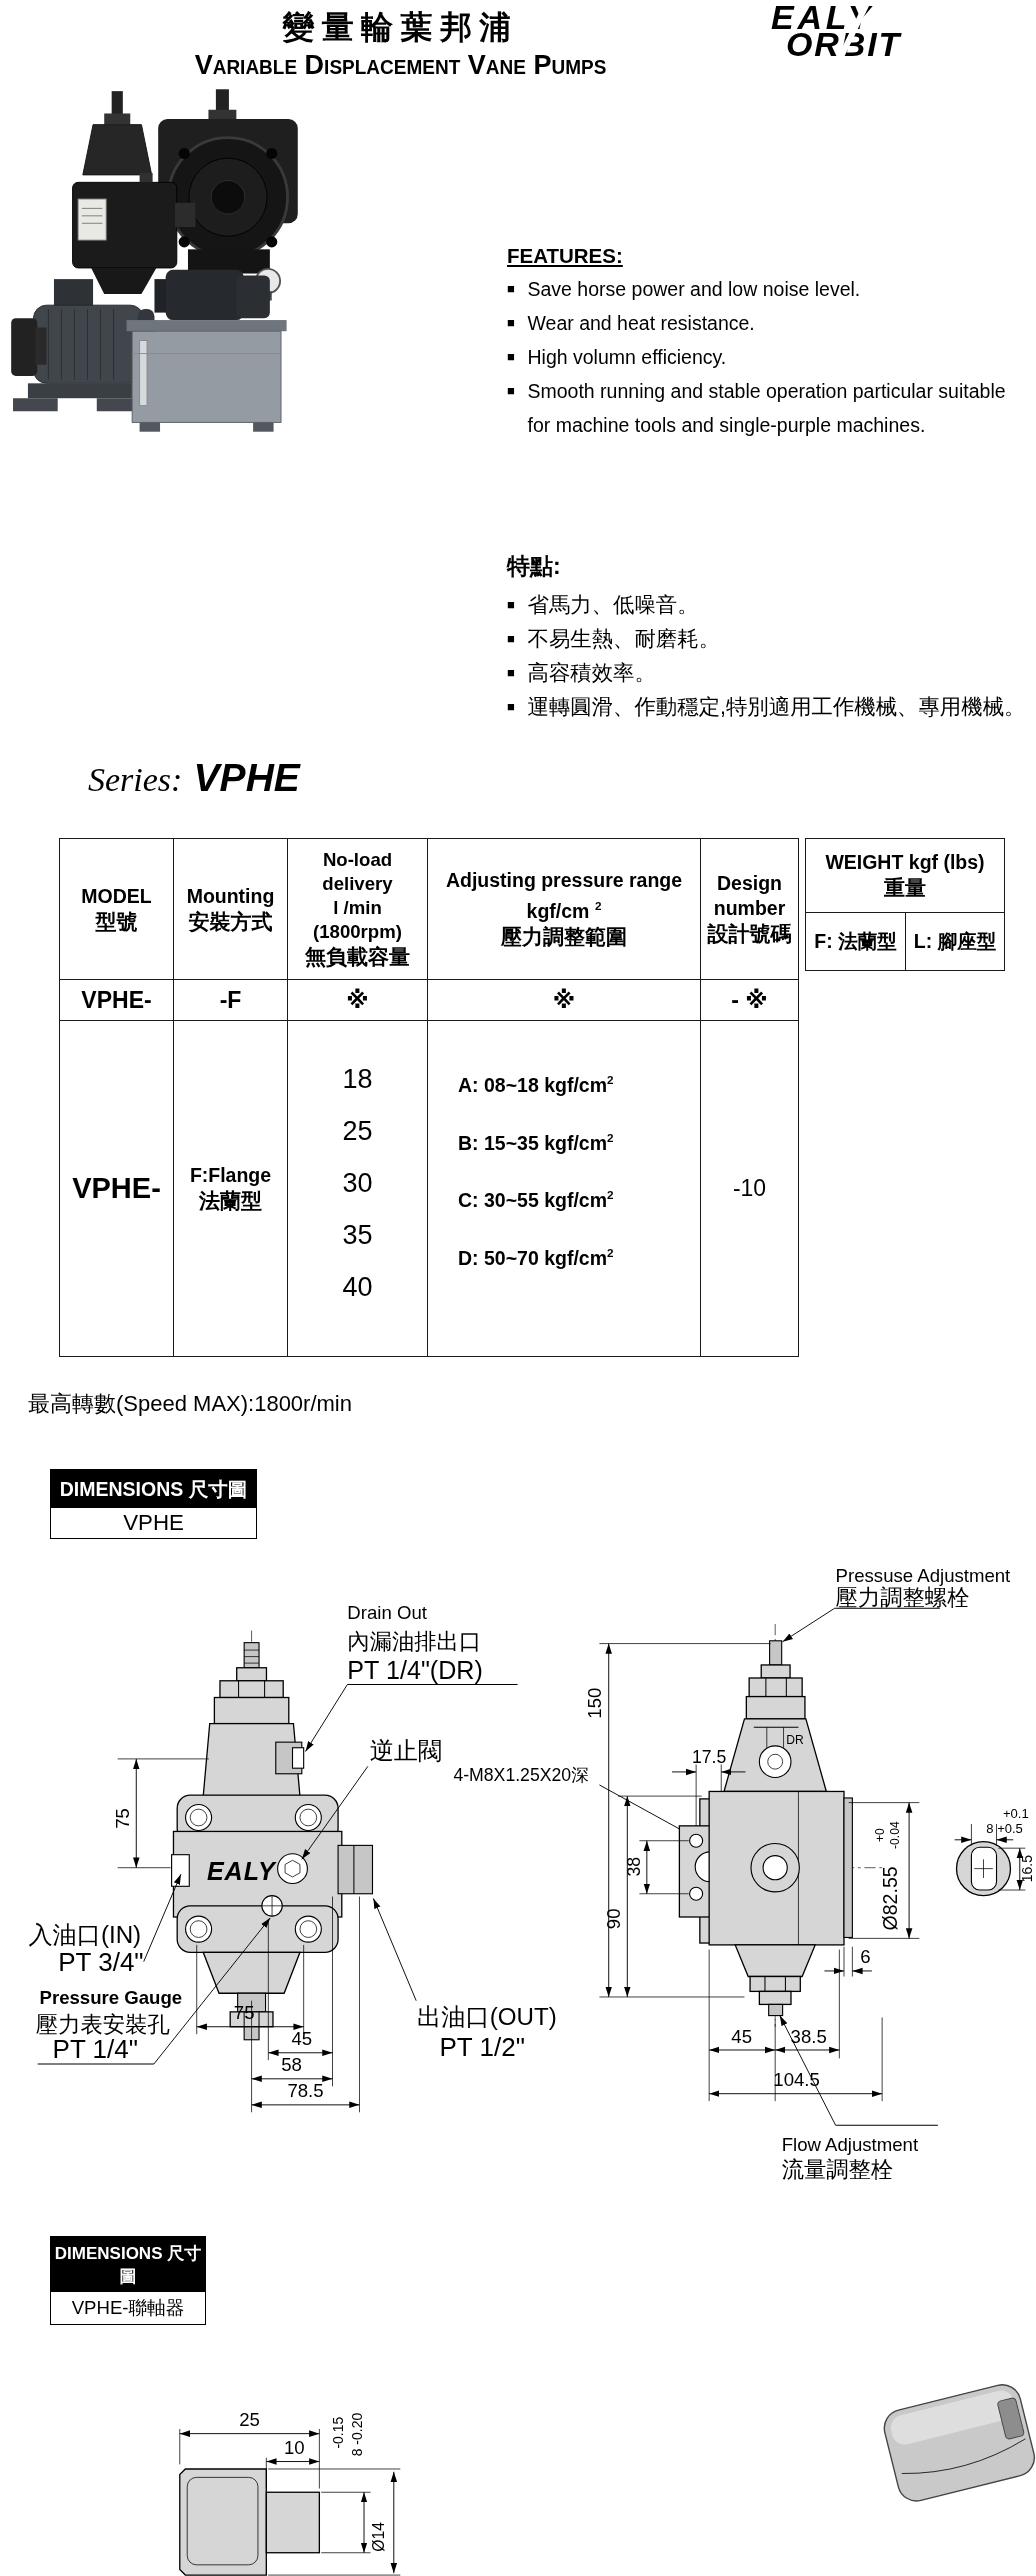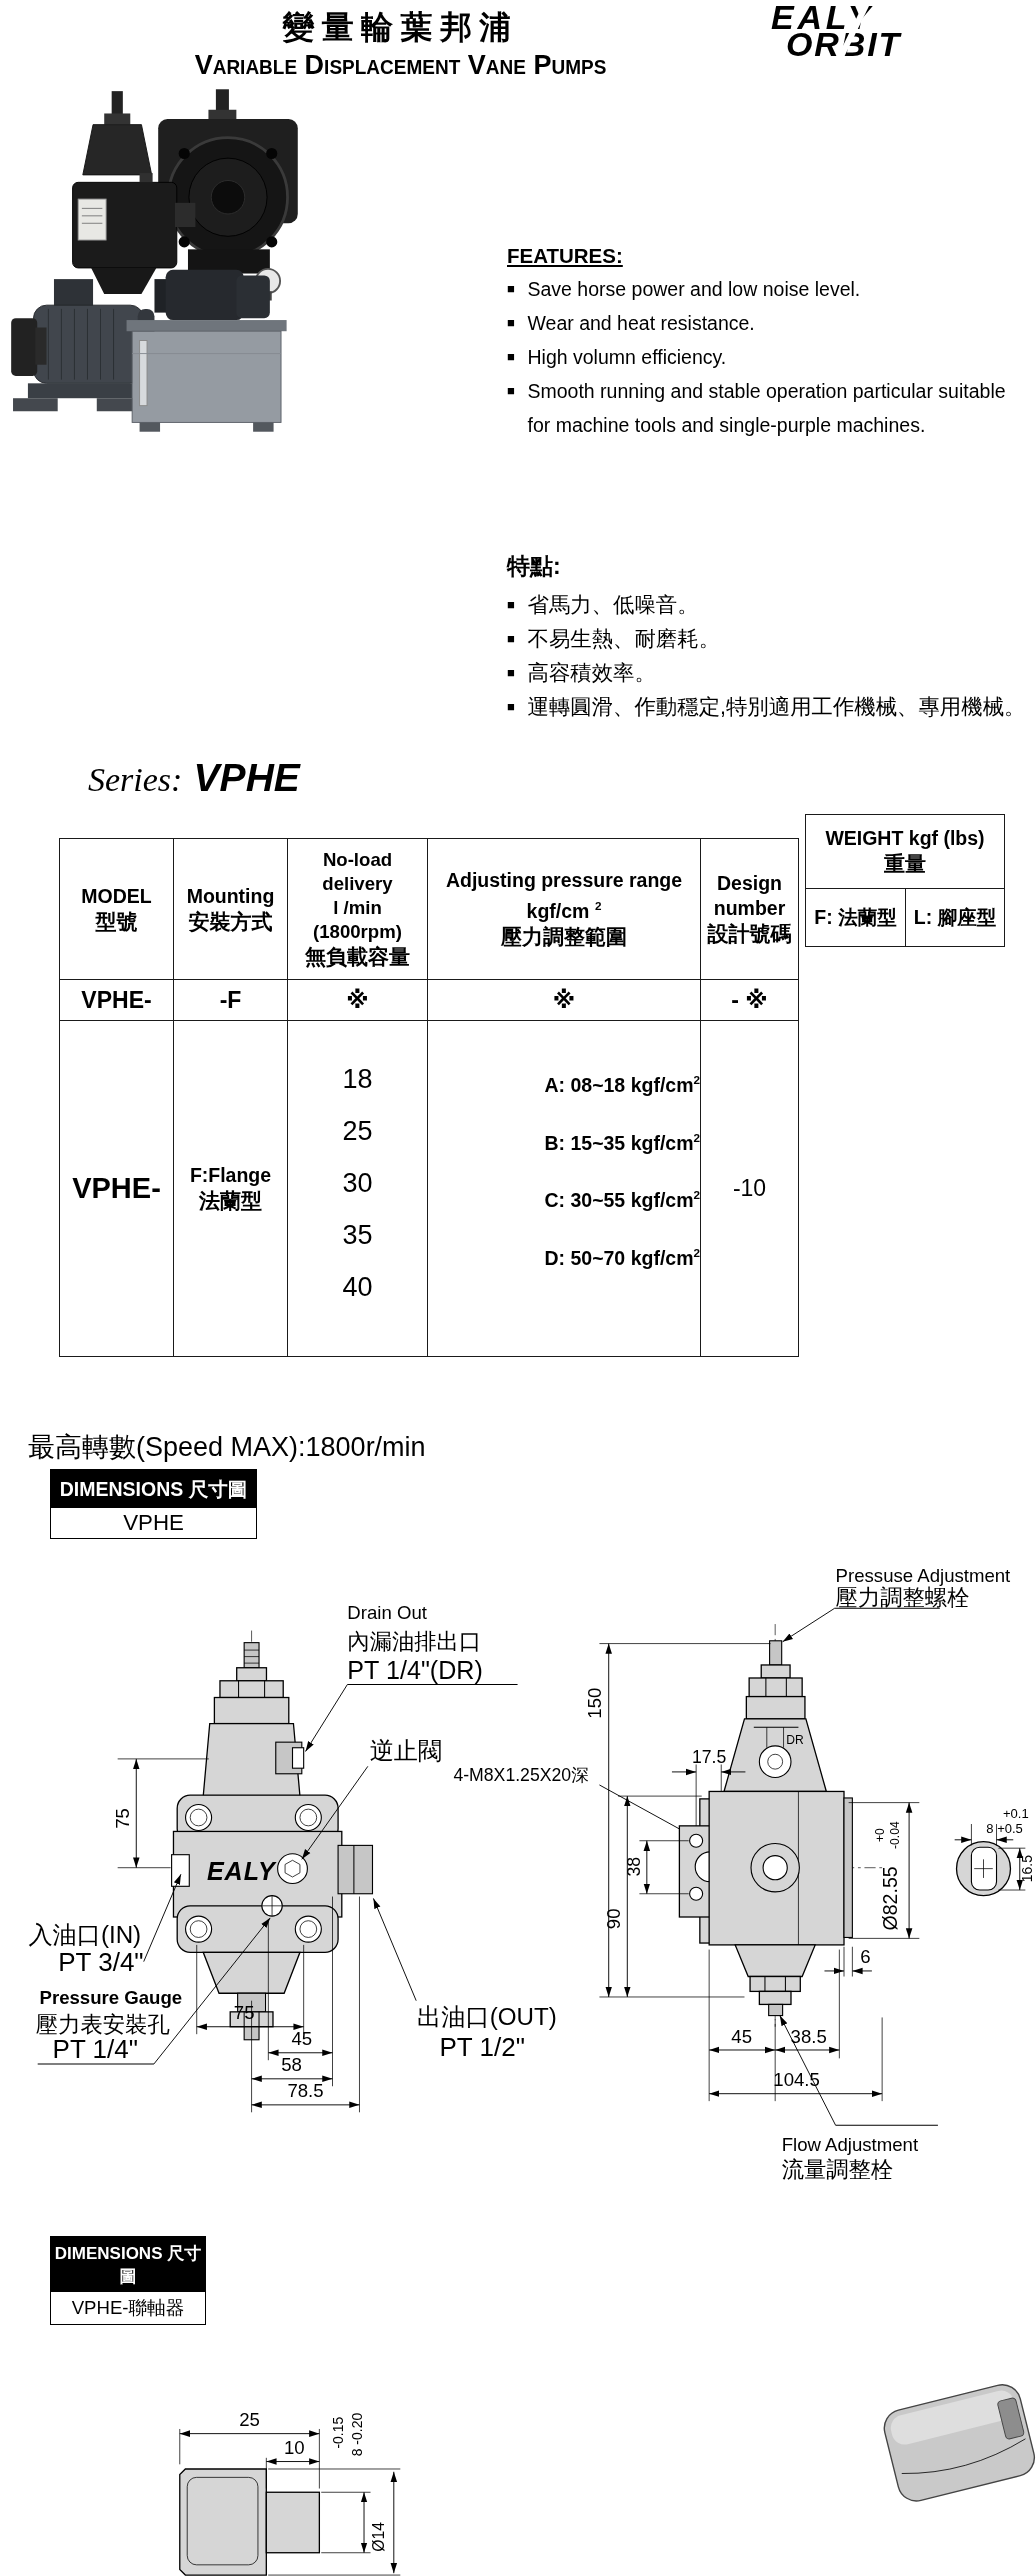--- a/index.html
+++ b/index.html
@@ -33,29 +33,29 @@
   
   table.spec { position:absolute; left:59px; top:838px; border-collapse:collapse; table-layout:fixed; }
   table.spec td { border:1.9px solid #1a1a1a; text-align:center; vertical-align:middle; padding:0; }
   .h-en { font-weight:bold; font-size:19.5px; line-height:25px; }
   .h-sm { font-weight:bold; font-size:18.6px; line-height:24px; }
   .h-zh { font-weight:bold; font-size:21px; line-height:26px; }
   .code-cell { font-weight:bold; font-size:23px; }
   .model-big { font-weight:bold; font-size:29px; }
   .deliv { vertical-align:top !important; padding-top:32px !important; font-size:27px; line-height:52px; }
   .press { vertical-align:top !important; text-align:left !important; padding:52px 0 0 30px !important; }
-  .press div { font-weight:bold; font-size:19.5px; margin-bottom:34px;text-align:right; }
+  .press div { font-weight:bold; font-size:19.5px; margin-bottom:34px; }
   sup { font-size:0.6em; }
 
-  table.wt { position:absolute; left:805px; top:814px; border-collapse:collapse; table-layout:fixed; }
+  table.wt { position:absolute; left:805px; top:838px; border-collapse:collapse; table-layout:fixed; }
   table.wt td { border:1.9px solid #1a1a1a; text-align:center; vertical-align:middle; padding:0; }
   .wt-body { position:relative; }
   .wt-val { font-size:23px; }
 
-  .speed { left:28px; top:1430px; font-size:27px; line-height:35px; }
+  .speed { left:28px; top:1386px; font-size:22px; line-height:35px; }
 
   .dimhdr { position:absolute; border:1.9px solid #000; background:#fff; }
   .dimhdr .bar { background:#000; color:#fff; font-weight:bold; text-align:center; }
   .dimhdr .sub { text-align:center; }
   .dh1 { left:50px; top:1469px; width:205px; }
   .dh1 .bar { font-size:19.5px; padding:5.6px 0; }
   .dh1 .sub { font-size:22.3px; padding:1.9px 0; }
   .dh2 { left:50px; top:2236px; width:154px; }
   .dh2 .bar { font-size:17px; padding:4.7px 0; }
   .dh2 .sub { font-size:18.6px; padding:2.8px 0; }

